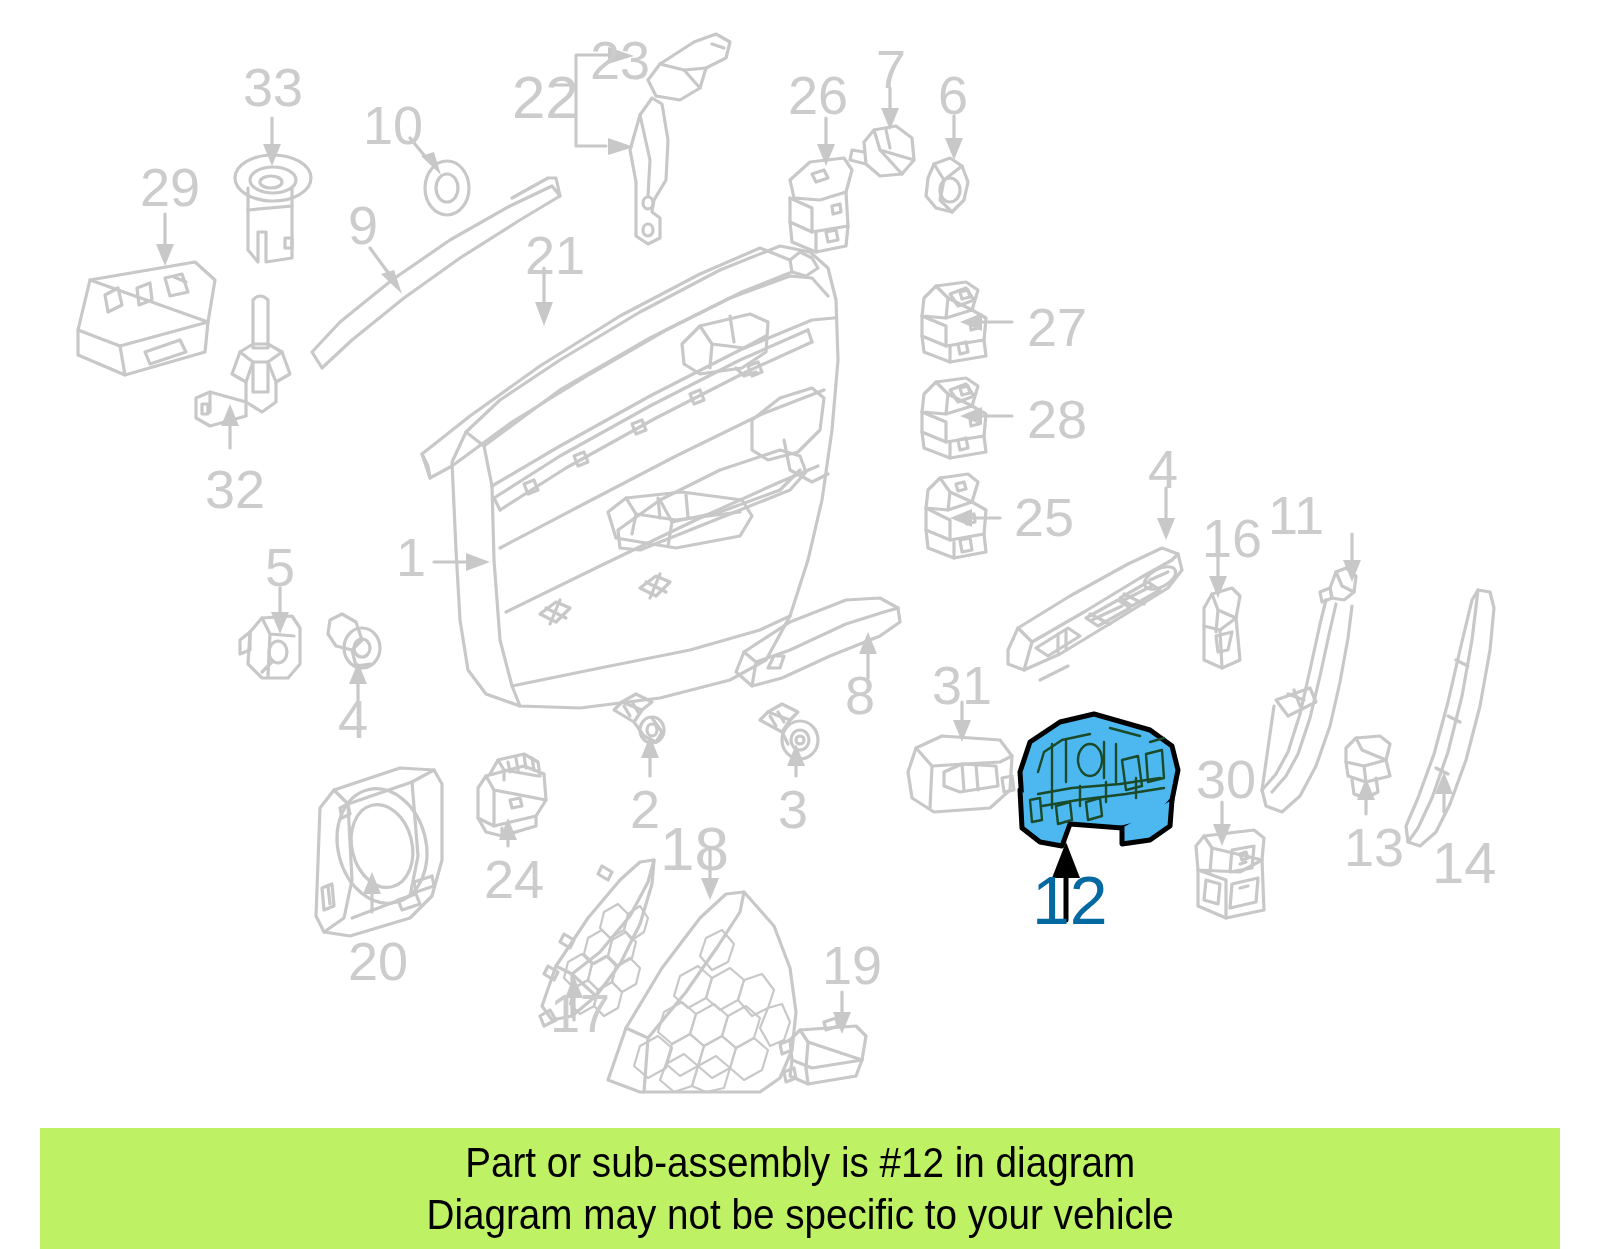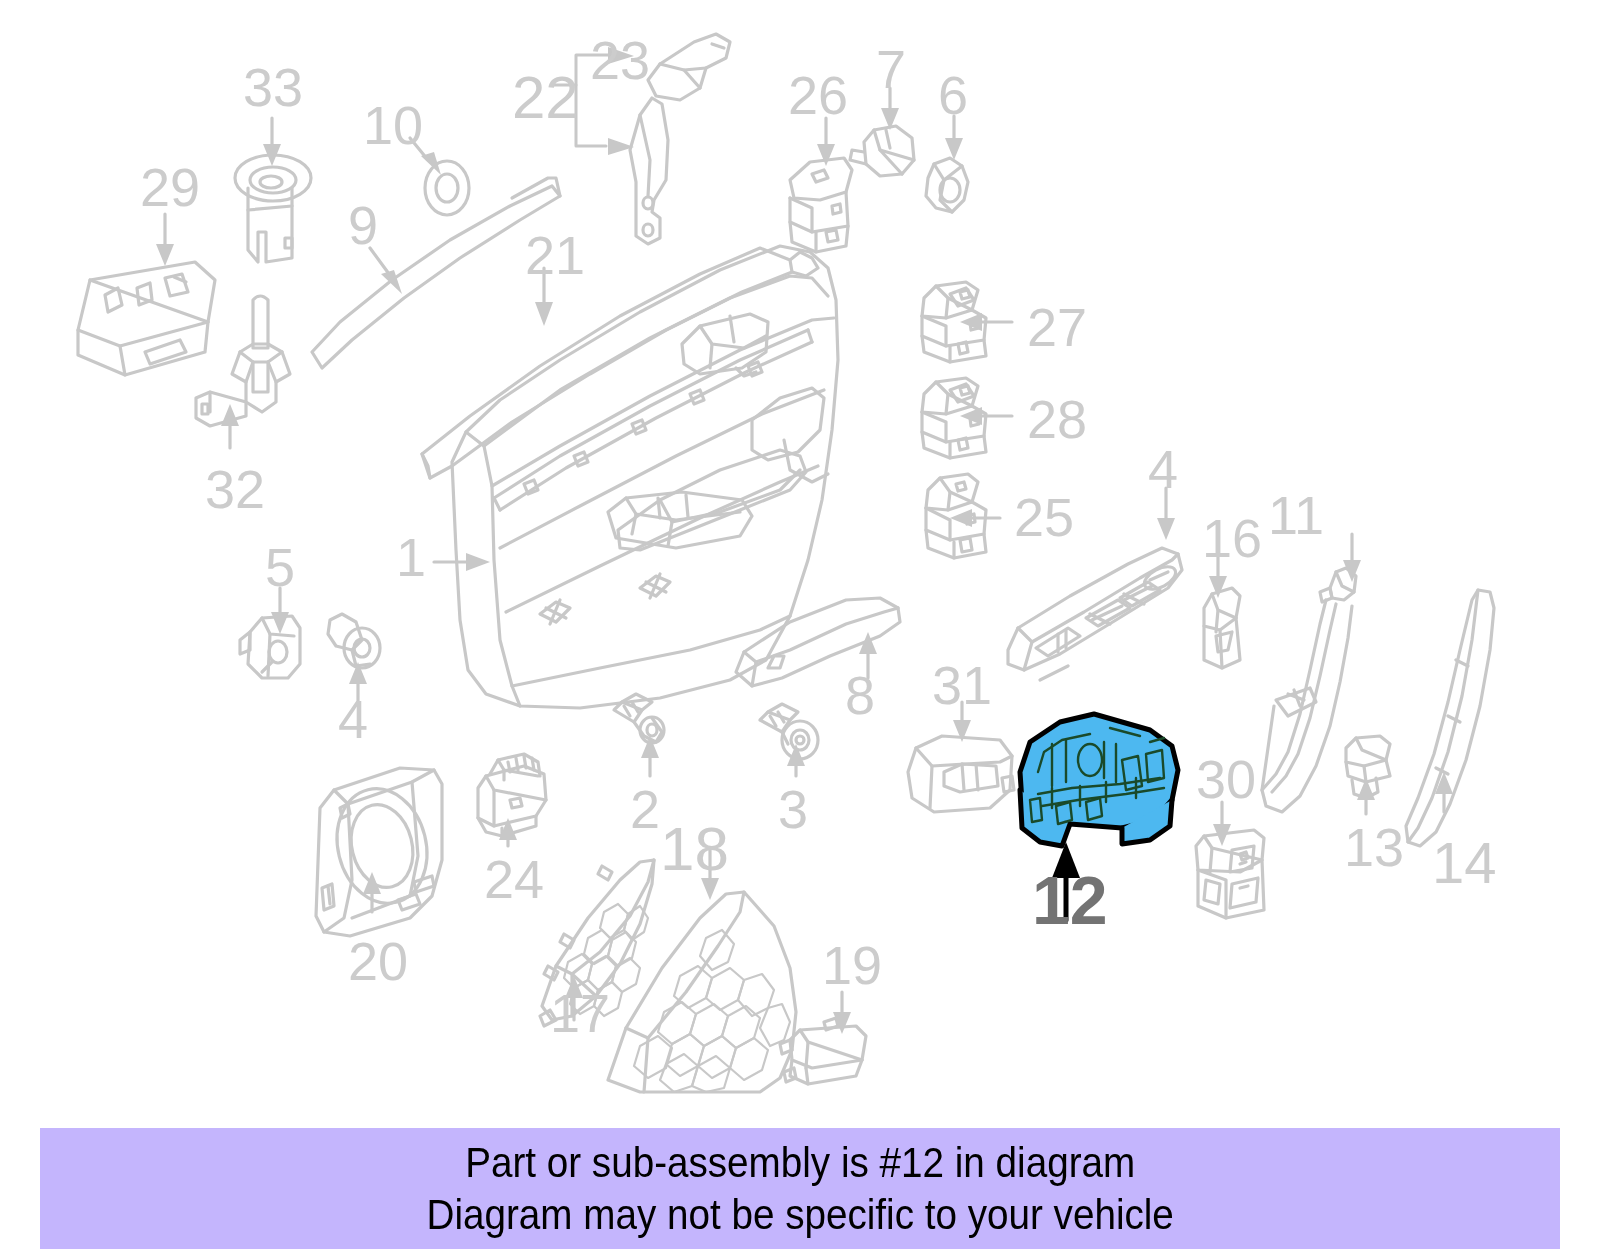--- a/index.html
+++ b/index.html
@@ -34,32 +34,32 @@
   .callout {
     position: absolute;
     color: #cccccc;
     font-family: "Liberation Sans", sans-serif;
     font-weight: 400;
     line-height: 1;
     white-space: nowrap;
     user-select: none;
   }
   .callout.highlight {
-    color: #737373;
-    font-weight: 700;
+    color: #0369a1;
+    font-weight: 400;
   }
 
   
   #bottom-banner {
     position: absolute;
     left: 40px;
     top: 1128px;
     width: 1520px;
     height: 121px;
-    background: #c4b5fd;
+    background: #bef264;
     display: flex;
     flex-direction: column;
     align-items: center;
     justify-content: center;
     box-sizing: border-box;
   }
   .banner-line {
     color: #000000;
     font-family: "Liberation Sans Narrow", "Liberation Sans", sans-serif;
     font-size: 42px;

